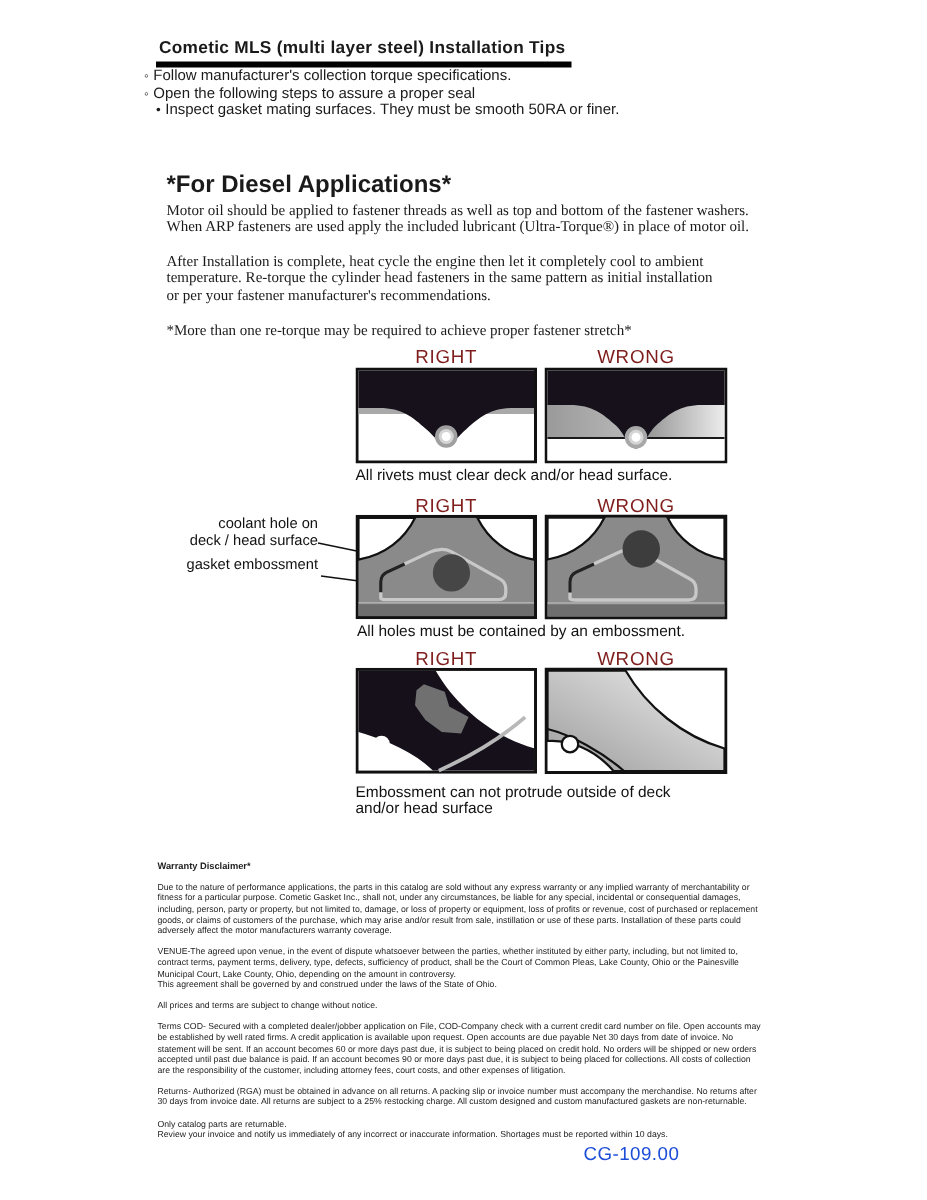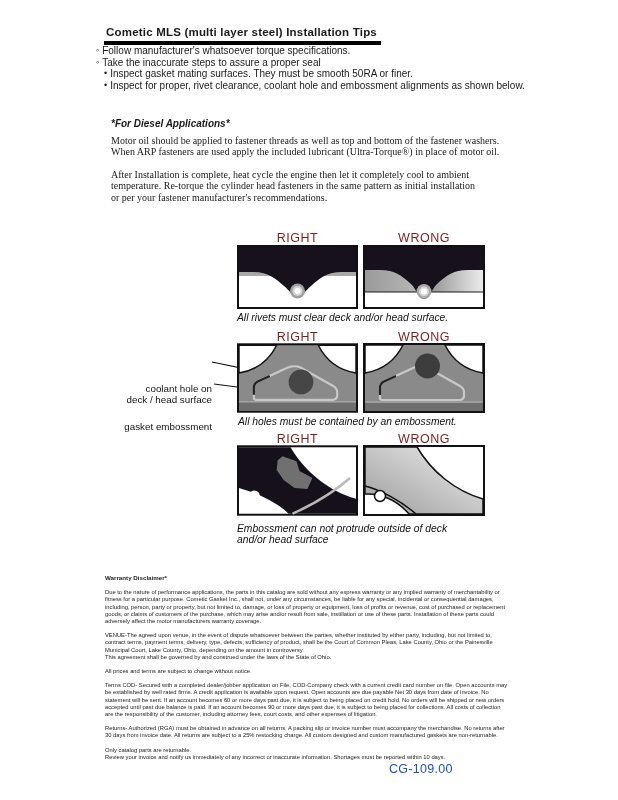--- a/index.html
+++ b/index.html
@@ -9,69 +9,67 @@
   .title{position:absolute;left:104px;top:26px;margin:0;font-size:11.5px;font-weight:bold;
          letter-spacing:.2px;display:inline-block;border-bottom:4px solid #000000;padding:0 4px 3px 2px;}
 
   .tips{position:absolute;left:96px;top:45px;font-size:10px;line-height:11.7px;width:470px;}
   .bullet{display:flex;}
   .bullet.l1::before{content:"◦";margin-right:3px;font-size:9px;line-height:11.7px;}
   .bullet.l2{margin-left:8px;}
   .bullet.l2::before{content:"•";margin-right:3px;font-size:9px;line-height:11.7px;}
 
   .diesel{position:absolute;left:111px;top:118px;width:480px;font-size:10px;line-height:11.6px;}
-  .diesel h2{margin:0 0 5px 0;font-size:10px;font-weight:bold;font-style:italic;}
+  .diesel h2{margin:0 0 5px 0;font-size:16px;font-weight:bold;}
   .diesel p{margin:0 0 11px 0;white-space:pre-line;font-family:Liberation Serif, serif;}
 
   .dlabel{position:absolute;font-size:12.5px;color:#7f1d1d;text-align:center;letter-spacing:.5px;}
   .panel{position:absolute;}
-  .caption{position:absolute;font-size:10.3px;line-height:11px;color:#111;white-space:pre-line;font-style:italic;}
+  .caption{position:absolute;font-size:10.3px;line-height:11px;color:#111;white-space:pre-line;}
 
   .sidelabels{position:absolute;left:95px;top:344px;width:117px;text-align:right;
               font-size:9.8px;line-height:11px;color:#111;}
-  .sidelabels .lbl1{white-space:pre-line;margin-top:39px;}
-  .sidelabels .lbl2{margin-top:16px;}
+  .sidelabels .lbl1{white-space:pre-line;}
+  .sidelabels .lbl2{margin-top:5px;}
   .leader{position:absolute;}
 
   .disclaimer{position:absolute;left:105px;top:574px;width:430px;font-size:5.8px;line-height:7.2px;color:#222;}
   .disclaimer h3{margin:0 0 8px 0;font-size:6.2px;font-weight:bold;}
   .disclaimer p{margin:0 0 7px 0;white-space:pre-line;}
   .disclaimer p.tight{margin:0;}
 
   .pagenum{position:absolute;left:389px;top:762px;font-size:12.5px;color:#1d4ed8;letter-spacing:.3px;}
 </style>
 </head>
 <body>
 
 <div class="page">
 
   <h1 class="title">Cometic MLS (multi layer steel) Installation Tips</h1>
 
   <div class="tips">
     <div class="bullet l1">
-        <span>Follow manufacturer's whatsoever torque specifications.</span>
+        <span>Follow manufacturer's collection torque specifications.</span>
       </div>
     <div class="bullet l1">
-        <span>Take the inaccurate steps to assure a proper seal</span>
+        <span>Open the following steps to assure a proper seal</span>
       </div>
     <div class="bullet l2">
         <span>Inspect gasket mating surfaces.  They must be smooth 50RA or finer.</span>
-      </div>
-    <div class="bullet l2">
-        <span>Inspect for proper, rivet clearance, coolant hole and embossment alignments as shown below.</span>
       </div>
   </div>
 
   <div class="diesel">
     <h2>*For Diesel Applications*</h2>
     <p>Motor oil should be applied to fastener threads as well as top and bottom of the fastener washers.
 When ARP fasteners are used apply the included lubricant (Ultra-Torque®) in place of motor oil.</p>
     <p>After Installation is complete, heat cycle the engine then let it completely cool to ambient
 temperature. Re-torque the cylinder head fasteners in the same pattern as initial installation
 or per your fastener manufacturer's recommendations.</p>
+    <p>*More than one re-torque may be required to achieve proper fastener stretch*</p>
   </div>
 
   <div class="dlabel" style="left:237px;top:231px;width:121px;">RIGHT</div>
   <div class="dlabel" style="left:363px;top:231px;width:122px;">WRONG</div>
 
   <svg class="panel" style="left:237px;top:245px;" width="121" height="64" viewBox="0 0 121 64">
     <rect x="1" y="1" width="119" height="62" fill="#ffffff" stroke="#111" stroke-width="2"></rect>
     <polygon points="2,27 52,27 40,31 2,31" fill="#a9a9a9"></polygon>
     <polygon points="119,27 70,27 82,31 119,31" fill="#a9a9a9"></polygon>
     <path d="M2,2 H119 V27 H105 C90,27 83,33 74,41 C68,46 66,51 60.5,51 C55,51 53,46 47,41 C38,33 31,27 16,27 H2 Z" fill="#17111b"></path>

